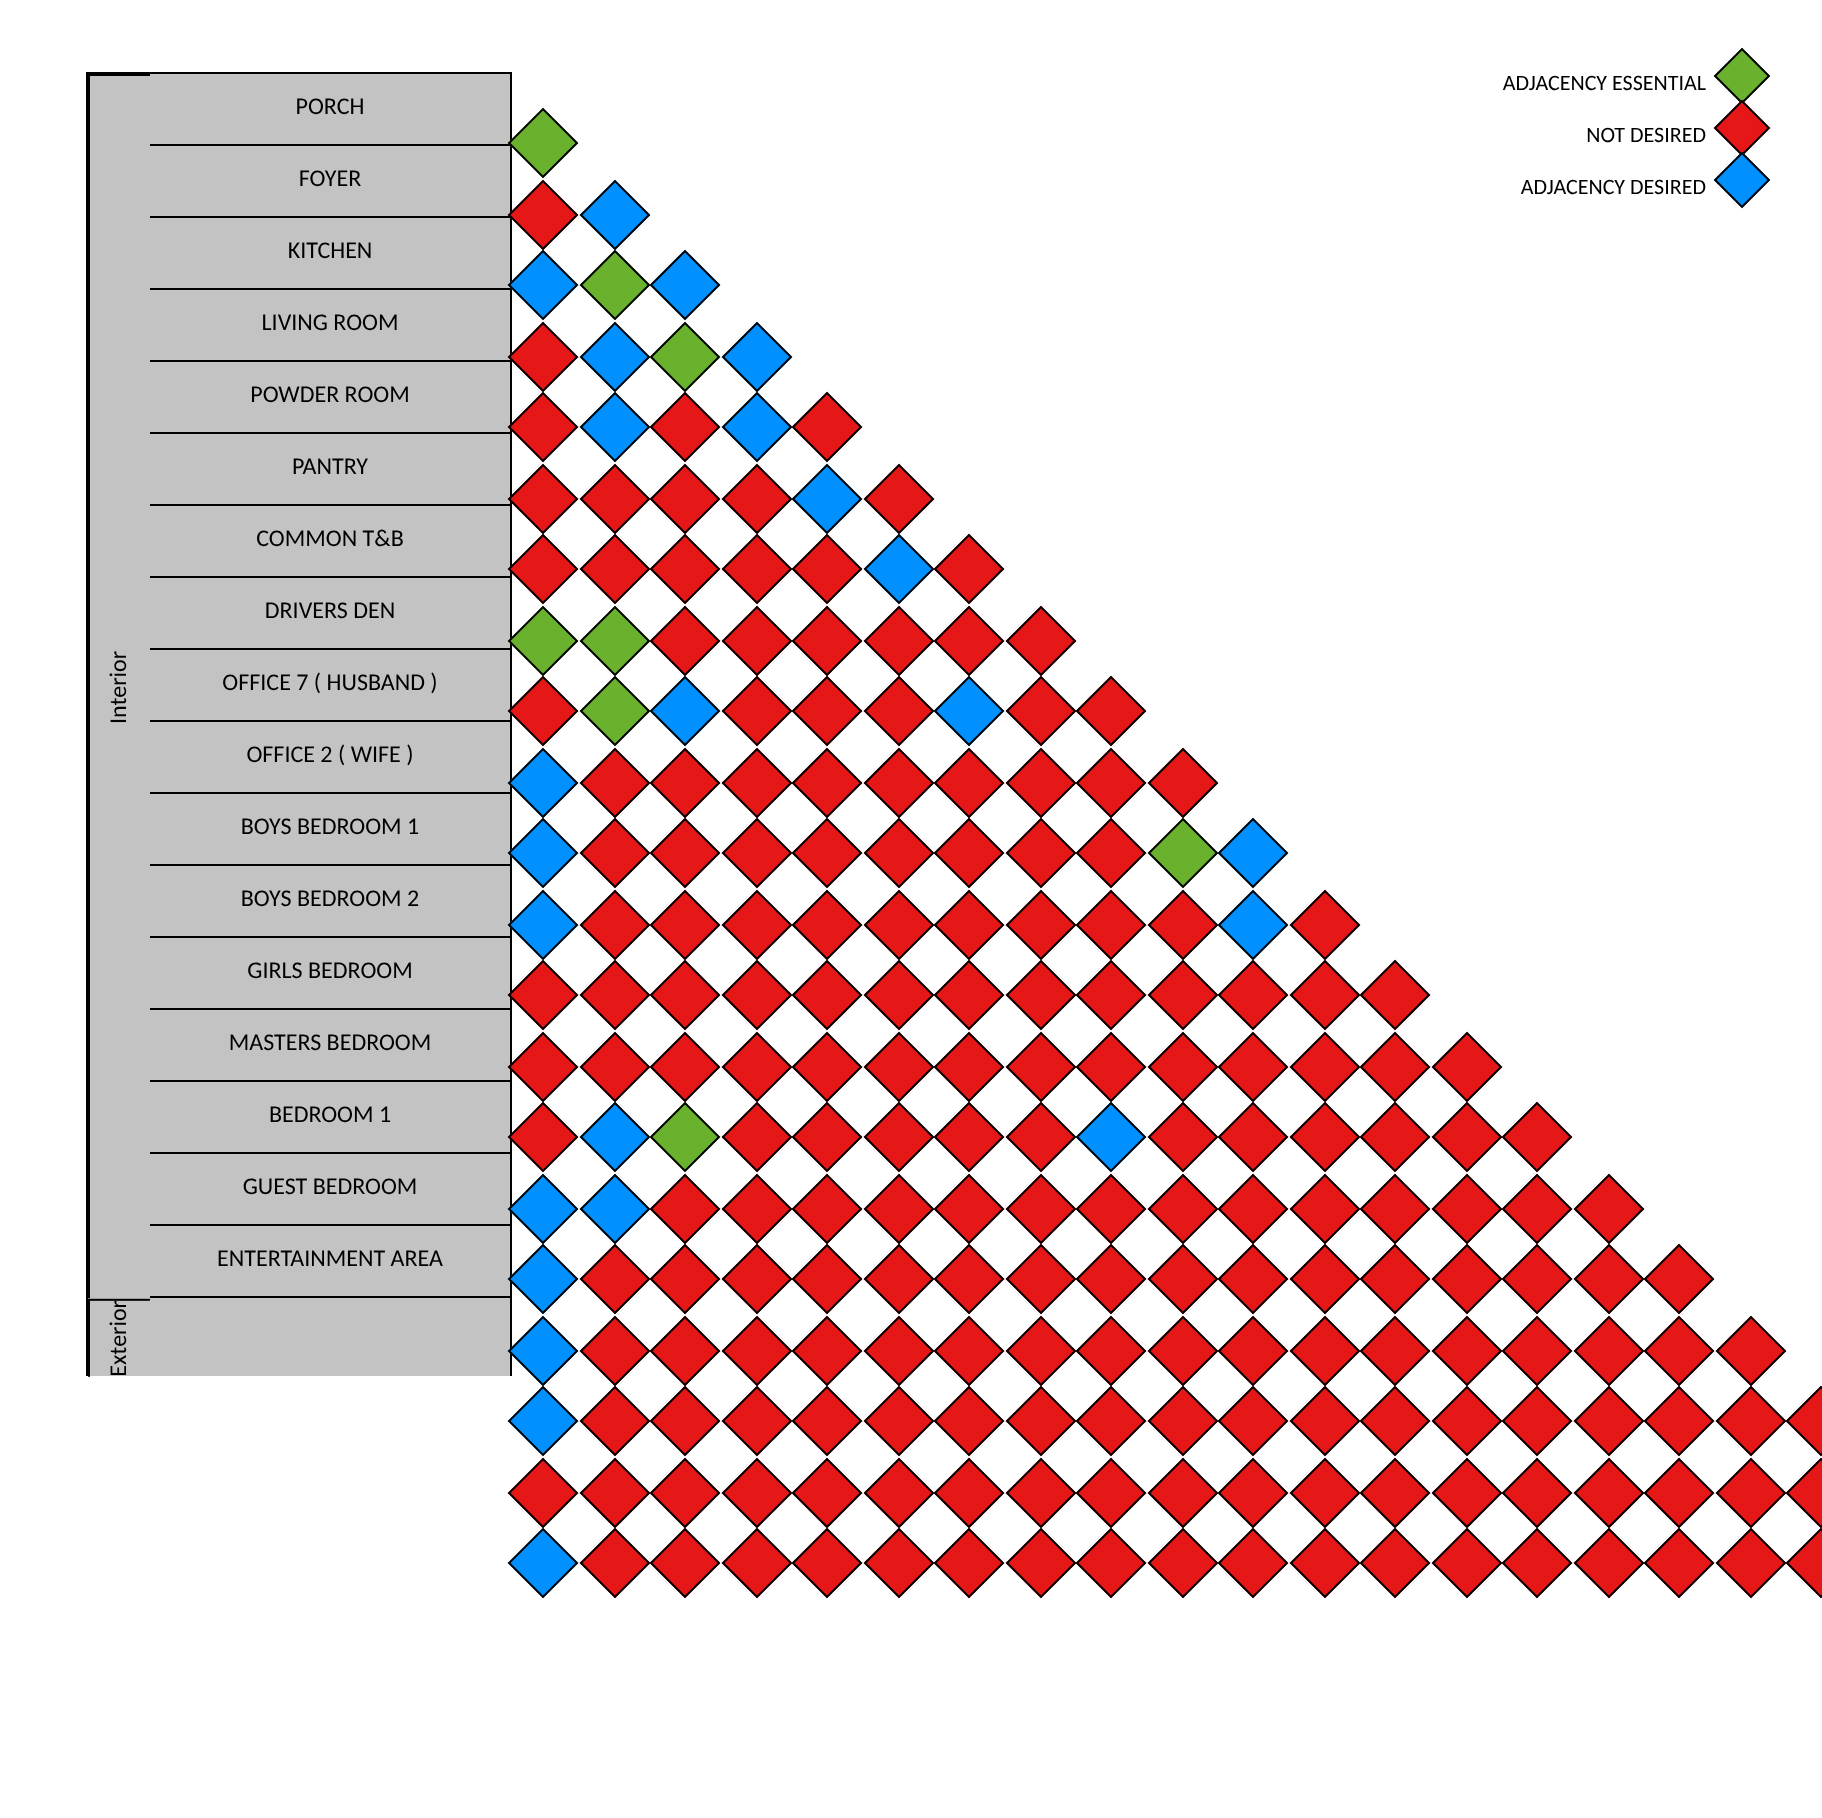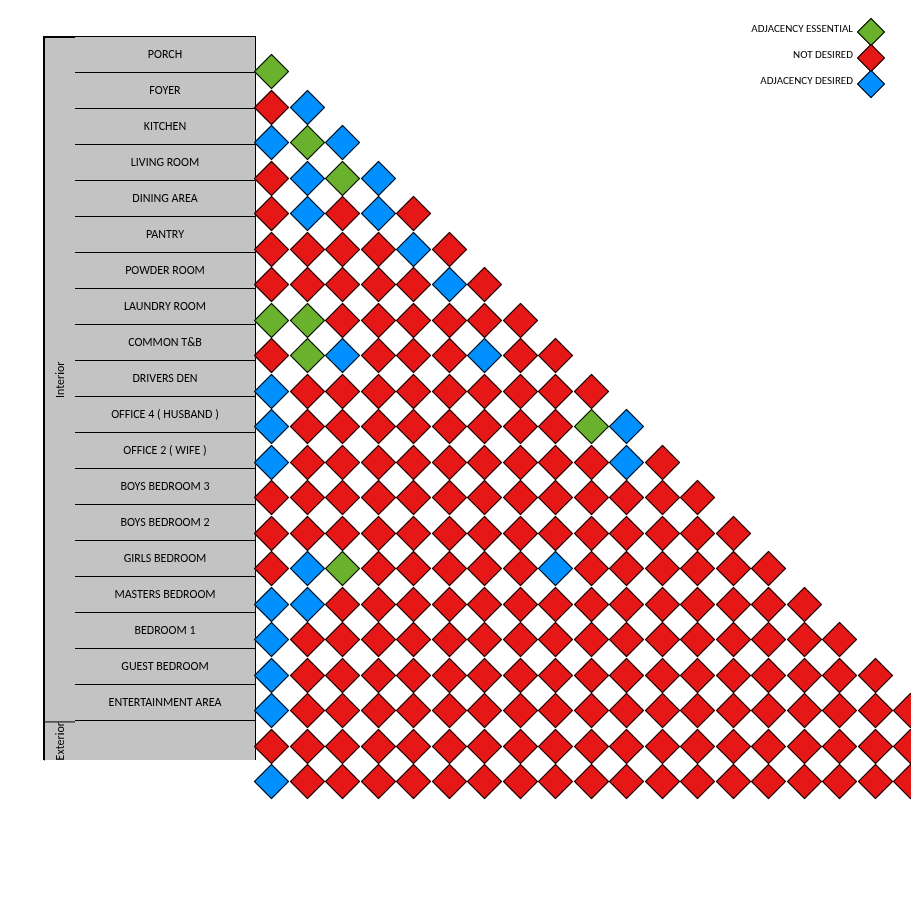--- a/index.html
+++ b/index.html
@@ -20,21 +20,21 @@
   }
   .rows{display:flex;flex-direction:column}
   .row{
     width:180px;height:35px;line-height:35px;
     border-bottom:1px solid #000;text-align:center;
     font-size:12px;color:#000;
   }
 
   
   .legend{position:absolute;right:30px;top:22px;font-size:11px}
-  .lg{display:flex;align-items:flex-start;justify-content:flex-end;height:26px}
+  .lg{display:flex;align-items:flex-end;justify-content:flex-end;height:26px}
   .lg span{margin-right:8px}
   .dia{width:18px;height:18px;transform:rotate(45deg);border:1px solid #000}
 
   
   .mx{position:absolute;left:254px;top:36px}
   .mxrow{display:flex;position:absolute}
   .cell{
     width:23px;height:23px;border:1px solid #000;transform:rotate(45deg);
     margin-right:10.5px;   
   }
@@ -46,29 +46,27 @@
 <body>
 
 <div class="tbl">
     <div class="grp">
       <div class="grp-lbl">Interior</div>
       <div class="rows">
         <div class="row">PORCH</div>
         <div class="row">FOYER</div>
         <div class="row">KITCHEN</div>
         <div class="row">LIVING ROOM</div>
-        <div class="row">DINING AREA</div>
+        <div class="row">POWDER ROOM</div>
         <div class="row">PANTRY</div>
-        <div class="row">POWDER ROOM</div>
-        <div class="row">LAUNDRY ROOM</div>
         <div class="row">COMMON T&amp;B</div>
         <div class="row">DRIVERS DEN</div>
-        <div class="row">OFFICE 4 ( HUSBAND )</div>
+        <div class="row">OFFICE 7 ( HUSBAND )</div>
         <div class="row">OFFICE 2 ( WIFE )</div>
-        <div class="row">BOYS BEDROOM 3</div>
+        <div class="row">BOYS BEDROOM 1</div>
         <div class="row">BOYS BEDROOM 2</div>
         <div class="row">GIRLS BEDROOM</div>
         <div class="row">MASTERS BEDROOM</div>
         <div class="row">BEDROOM 1</div>
         <div class="row">GUEST BEDROOM</div>
         <div class="row">ENTERTAINMENT AREA</div>
       </div>
     </div>
     <div class="grp">
       <div class="grp-lbl">Exterior</div>

